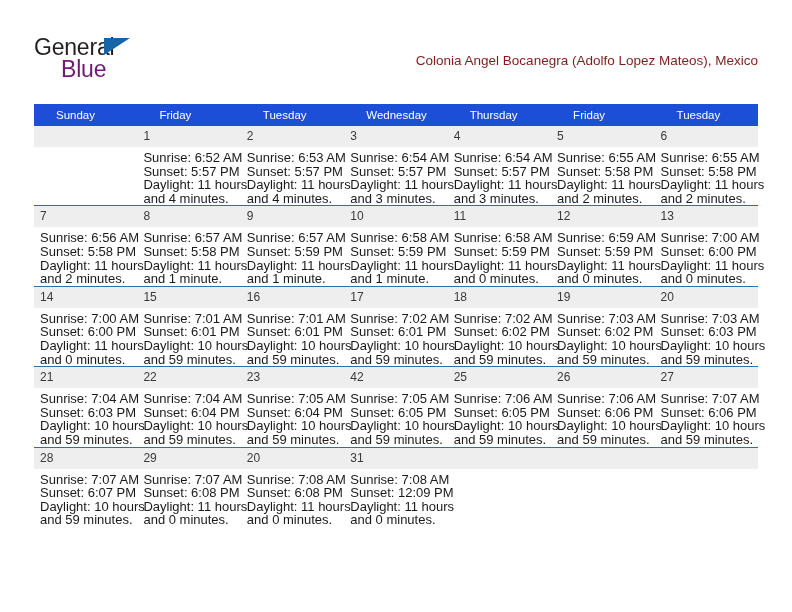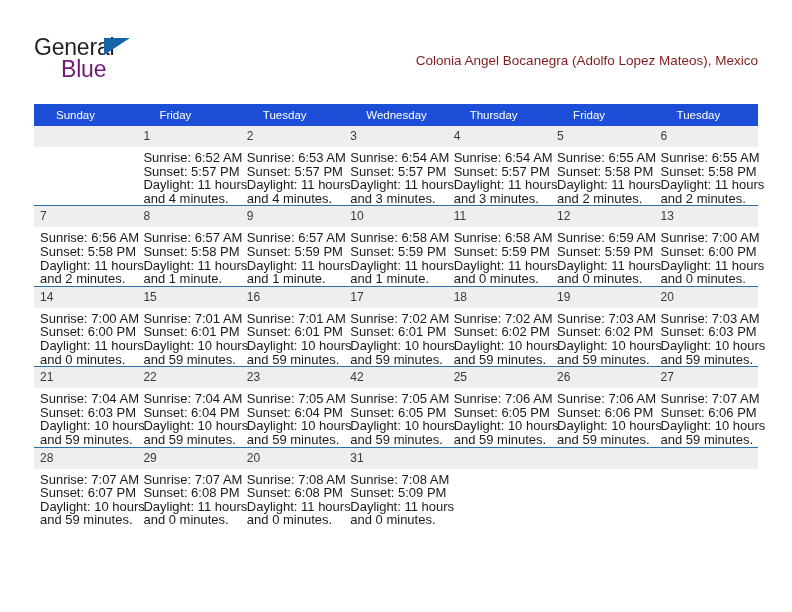--- a/index.html
+++ b/index.html
@@ -446,21 +446,21 @@
               <div>Sunrise: 7:08 AM</div>
               <div>Sunset: 6:08 PM</div>
               <div>Daylight: 11 hours</div>
               <div>and 0 minutes.</div>
             </div>
           </td>
           <td>
             <div class="daynum">31</div>
             <div class="details">
               <div>Sunrise: 7:08 AM</div>
-              <div>Sunset: 5:09 PM</div>
+              <div>Sunset: 12:09 PM</div>
               <div>Daylight: 11 hours</div>
               <div>and 0 minutes.</div>
             </div>
           </td>
           <td>
             <div class="daynum empty"></div>
           </td>
           <td>
             <div class="daynum empty"></div>
           </td>

